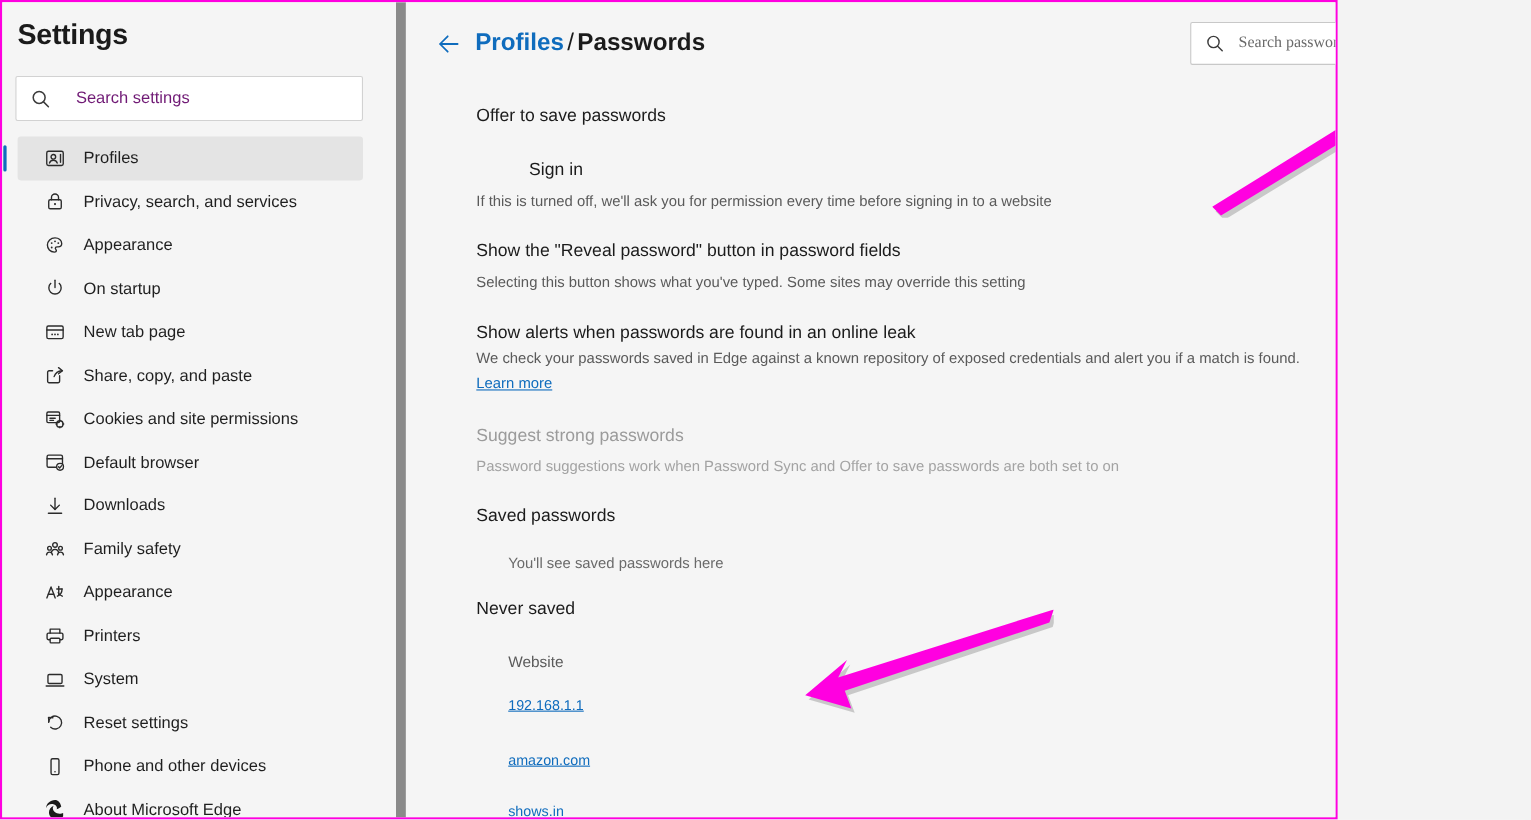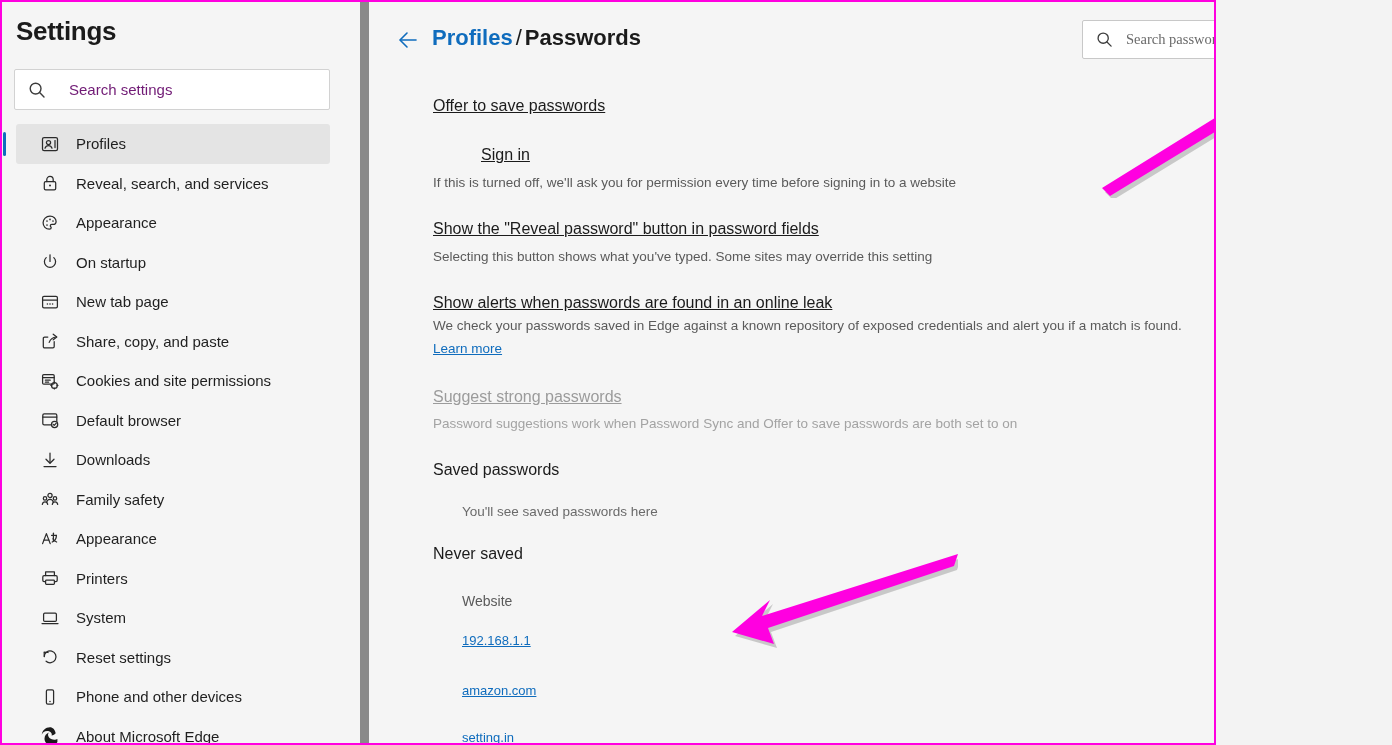--- a/index.html
+++ b/index.html
@@ -134,21 +134,20 @@
   .setting-row {
     position: absolute;
     left: 0; width: 1021px;
   }
   .setting-title {
     position: absolute;
     left: 64px; top: 0;
     font-size: 16px;
     color: #1b1b1b;
     white-space: nowrap;
-    text-decoration: underline;
   }
   .setting-title.dim { color: #9b9b9b; }
   .setting-desc {
     position: absolute;
     left: 64px;
     font-size: 13.5px;
     color: #5a5a5a;
     line-height: 19px;
   }
   .setting-desc.dim { color: #a3a3a3; }
@@ -279,21 +278,21 @@
               <line x1="15" y1="6.5" x2="15" y2="13.5"></line>
             </svg></span>
           <span class="n-label">Profiles</span>
         </div>
         <div class="nav-item">
           <span class="n-icon"><svg viewBox="0 0 20 20" width="20" height="20" fill="none" stroke="#2b2b2b" stroke-width="1.25" stroke-linecap="round" stroke-linejoin="round">
               <rect x="4.3" y="8.6" width="11.4" height="8.2" rx="1.4"></rect>
               <path d="M6.8 8.6V6.6a3.2 3.2 0 0 1 6.4 0v2"></path>
               <circle cx="10" cy="12.5" r="1" fill="#2b2b2b" stroke="none"></circle>
             </svg></span>
-          <span class="n-label">Reveal, search, and services</span>
+          <span class="n-label">Privacy, search, and services</span>
         </div>
         <div class="nav-item">
           <span class="n-icon"><svg viewBox="0 0 20 20" width="20" height="20" fill="none" stroke="#2b2b2b" stroke-width="1.25" stroke-linecap="round" stroke-linejoin="round">
               <path d="M10 3.2c-3.9 0-6.9 2.9-6.9 6.6 0 3.6 2.6 6.4 6.3 6.4 1.1 0 1.8-.6 1.8-1.4 0-.5-.2-.8-.5-1.1-.3-.3-.4-.6-.4-1 0-.8.6-1.3 1.5-1.3h1.1c2 0 3.2-1.2 3.2-3 0-3-2.6-5.2-6.1-5.2z"></path>
               <circle cx="7" cy="8" r=".85" fill="#2b2b2b" stroke="none"></circle>
               <circle cx="10" cy="6.4" r=".85" fill="#2b2b2b" stroke="none"></circle>
               <circle cx="13" cy="8" r=".85" fill="#2b2b2b" stroke="none"></circle>
               <circle cx="7" cy="12" r=".85" fill="#2b2b2b" stroke="none"></circle>
             </svg></span>
           <span class="n-label">Appearance</span>
@@ -487,21 +486,21 @@
         <div class="site-link" style="top: 631px;">192.168.1.1</div>
         <div class="close-x" style="left: 925px; top: 627px;"><svg viewBox="0 0 22 22" width="22" height="22" stroke="#3c3c3c" stroke-width="1.35" stroke-linecap="round">
             <line x1="5" y1="5" x2="17" y2="17"></line>
             <line x1="17" y1="5" x2="5" y2="17"></line>
           </svg></div>
         <div class="site-link" style="top: 681px;">amazon.com</div>
         <div class="close-x" style="left: 925px; top: 677px;"><svg viewBox="0 0 22 22" width="22" height="22" stroke="#3c3c3c" stroke-width="1.35" stroke-linecap="round">
             <line x1="5" y1="5" x2="17" y2="17"></line>
             <line x1="17" y1="5" x2="5" y2="17"></line>
           </svg></div>
-        <div class="site-link" style="top: 728px;">setting.in</div>
+        <div class="site-link" style="top: 728px;">shows.in</div>
         <div class="close-x" style="left: 925px; top: 724px;"><svg viewBox="0 0 22 22" width="22" height="22" stroke="#3c3c3c" stroke-width="1.35" stroke-linecap="round">
             <line x1="5" y1="5" x2="17" y2="17"></line>
             <line x1="17" y1="5" x2="5" y2="17"></line>
           </svg></div>
       </div>
 
   </div>
 
   <div id="more-btn">
     <svg width="22" height="6" viewBox="0 0 22 6">

